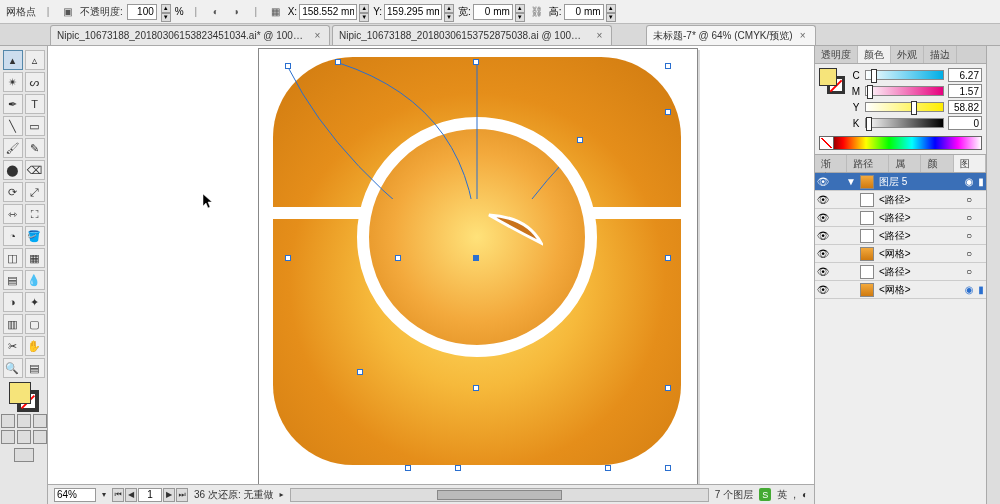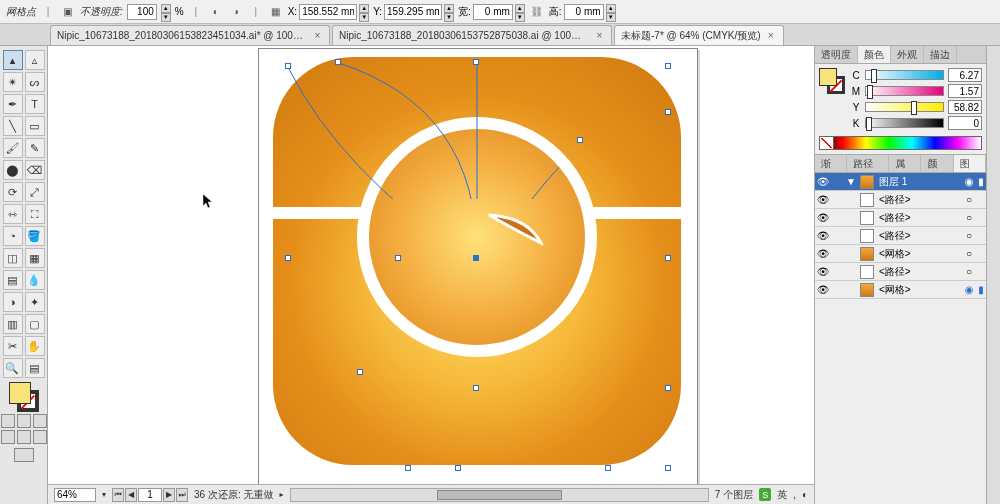--- a/index.html
+++ b/index.html
@@ -1,33 +1,33 @@
 <!DOCTYPE html>
 <html><head>
 <meta charset="utf-8">
 <style>
   * { box-sizing: border-box; margin: 0; padding: 0; user-select: none; }
   html, body { width: 1000px; height: 504px; overflow: hidden; font-family: "Microsoft YaHei", Arial, sans-serif; font-size: 10px; background: #e6e6e6; }
   body { display: flex; flex-direction: column; }
 
   
   .options-bar { height: 24px; background: #f0f0f0; border-bottom: 1px solid #bbb; display: flex; align-items: center; padding: 0 6px; gap: 4px; }
-  .options-bar .label { color: #333; font-style: italic; }
+  .options-bar .label { color: #333; }
   .options-bar .sep { width: 16px; text-align: center; color: #888; }
   .options-bar .field { display: flex; align-items: center; gap: 2px; }
   .options-bar input.sm { width: 30px; height: 16px; border: 1px solid #999; background: #fff; text-align: right; padding: 0 2px; font-size: 10px; }
   .options-bar input.md { width: 58px; height: 16px; border: 1px solid #999; background: #fff; text-align: right; padding: 0 2px; font-size: 10px; }
   .options-bar .stepper { width: 10px; height: 16px; display: flex; flex-direction: column; }
   .options-bar .stepper span { flex: 1; font-size: 6px; line-height: 7px; text-align: center; background: #ddd; border: 1px solid #999; cursor: pointer; }
   .ico { width: 16px; height: 16px; display: inline-flex; align-items: center; justify-content: center; color: #555; }
 
   
   .doc-tabs { height: 22px; background: #d9d9d9; border-bottom: 1px solid #aaa; display: flex; align-items: flex-end; padding-left: 50px; }
   .doc-tab { height: 20px; padding: 0 6px; display: flex; align-items: center; gap: 4px; background: #e8e8e8; border: 1px solid #aaa; border-bottom: none; border-radius: 3px 3px 0 0; margin-right: 2px; max-width: 280px; }
-  .doc-tab.active { background: #f5f5f5; }
+  .doc-tab.active { background: #f5f5f5; margin-left: 32px; }
   .doc-tab .tname { overflow: hidden; text-overflow: ellipsis; white-space: nowrap; color: #333; }
   .doc-tab .close { width: 12px; height: 12px; display: flex; align-items: center; justify-content: center; color: #666; cursor: pointer; }
 
   
   .main-row { flex: 1; display: flex; min-height: 0; }
 
   
   .toolbox { width: 48px; background: #e6e6e6; border-right: 1px solid #aaa; display: flex; flex-direction: column; align-items: center; padding: 4px 0; overflow: hidden; }
   .toolbox .grid { display: grid; grid-template-columns: 20px 20px; gap: 2px; }
   .tool { width: 20px; height: 20px; background: #eee; border: 1px solid #bbb; display: flex; align-items: center; justify-content: center; font-size: 11px; color: #333; cursor: pointer; }
@@ -346,21 +346,21 @@
       <span>颜色</span>
       <span class="active">图层</span>
     </div>
     <div class="layers-panel">
       <div class="layer-list">
         <div class="layer-row sel">
           <span class="vis">👁</span>
           <span class="lock"></span>
           <span class="disc">▼</span>
           <span class="thumb orange"></span>
-          <span class="name">图层 1</span>
+          <span class="name">图层 5</span>
           <span class="target">◉</span>
           <span class="seldot">▮</span>
         </div>
         <div class="layer-row">
           <span class="vis">👁</span>
           <span class="lock"></span>
           <span class="indent"></span>
           <span class="thumb"></span>
           <span class="name">&lt;路径&gt;</span>
           <span class="target">○</span>

